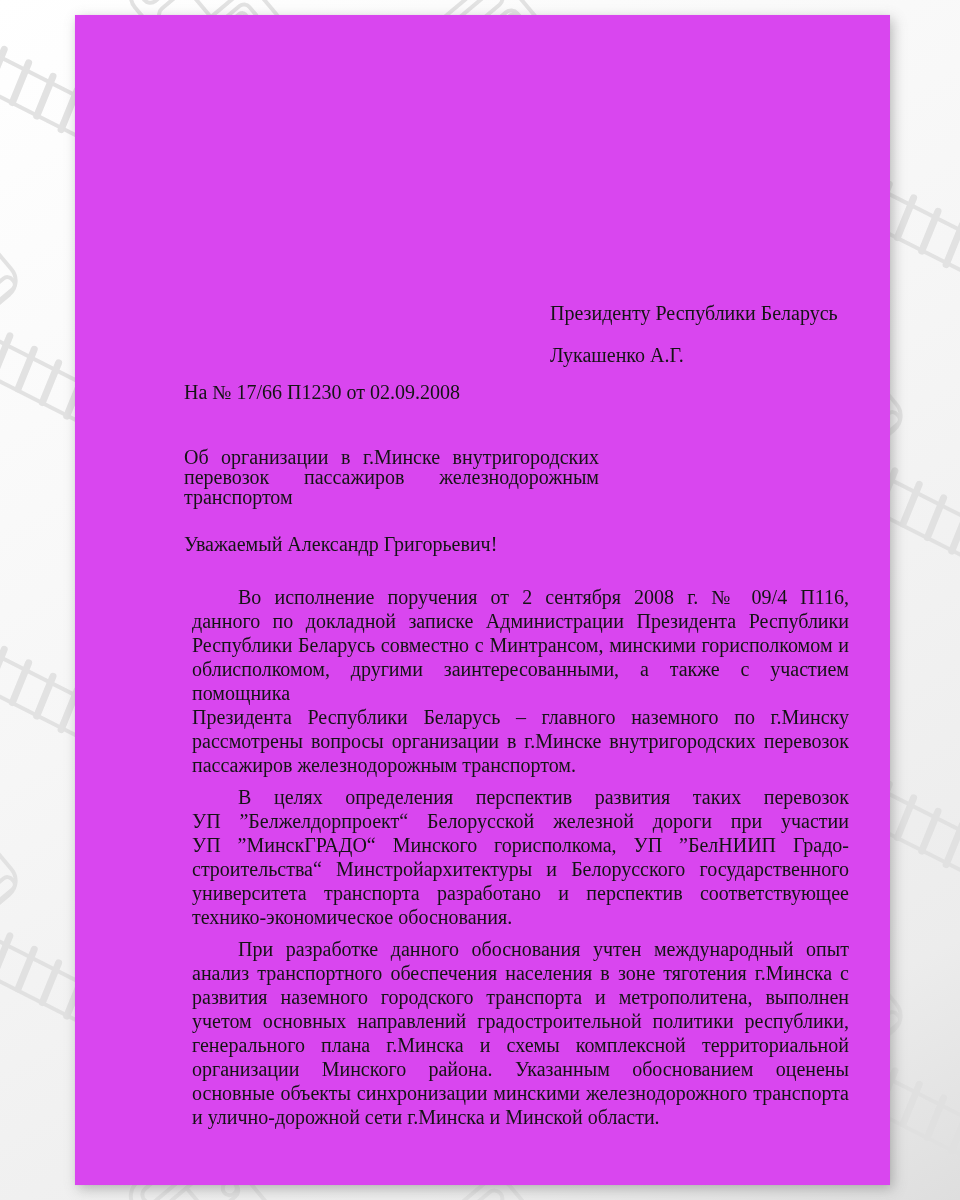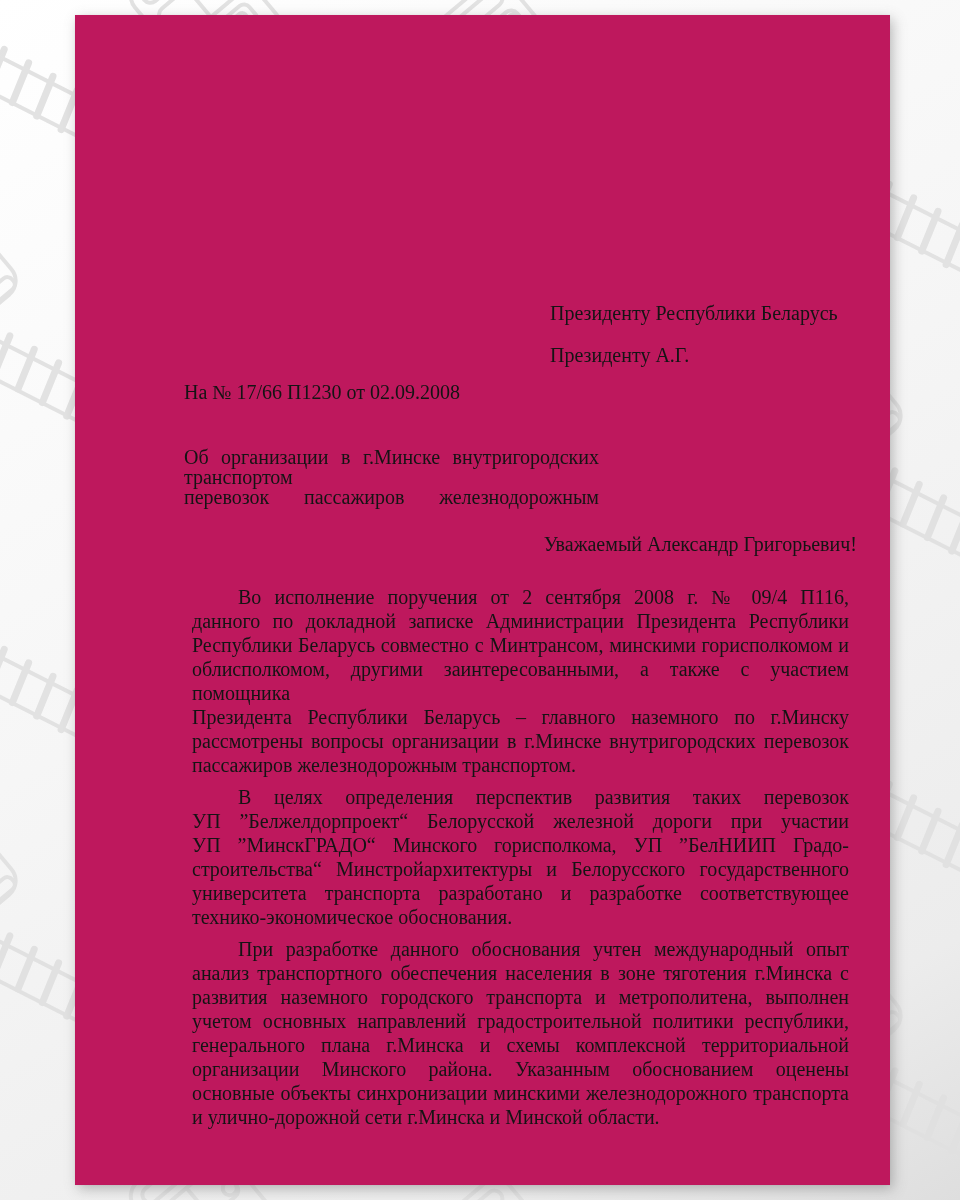--- a/index.html
+++ b/index.html
@@ -19,33 +19,33 @@
     position: absolute; width: 130px; height: 330px;
     transform: rotate(-40deg);
     opacity: 0.9;
   }
   .wm-item svg { width: 100%; height: 100%; }
 
   
   #letter-page {
     position: absolute; left: 75px; top: 15px;
     width: 815px; height: 1170px;
-    background: #be185d;
+    background: #d946ef;
     box-shadow: 3px 4px 12px rgba(110,110,110,0.45), 0 0 1px rgba(0,0,0,0.10);
     z-index: 1;
     color: #141414;
     font-size: 20px;
   }
 
   .abs { position: absolute; }
 
   #addressee-block { left: 475px; top: 277px; width: 330px; line-height: 42px; }
   #reference-line  { left: 109px; top: 365px; width: 673px; line-height: 24px; }
   #subject-block   { left: 109px; top: 432px; width: 415px; line-height: 20px; }
-  #salutation      { left: 109px; top: 517px; width: 673px; line-height: 24px; text-align: right; }
+  #salutation      { left: 109px; top: 517px; width: 673px; line-height: 24px; text-align: left; }
   #letter-body     { left: 109px; top: 562px; width: 673px; line-height: 24px; }
 
   .line { text-align: left; white-space: normal; }
   .line.fill { text-align: justify; text-align-last: justify; }
   .line.first { text-indent: 46px; }
   .para { margin: 8px; }
 </style>
 </head>
 <body>
 
@@ -144,49 +144,49 @@
       </svg></div>
     <div class="wm-item" style="left: 495px; top: 1160px;"><svg viewBox="0 0 130 330">
         <use href="#train-wm"></use>
       </svg></div>
   </div>
 
 <div id="letter-page">
 
   <div id="addressee-block" class="abs">
     <div class="line">Президенту Республики Беларусь</div>
-    <div class="line">Президенту А.Г.</div>
+    <div class="line">Лукашенко А.Г.</div>
   </div>
 
   <div id="reference-line" class="abs">На № 17/66 П1230 от 02.09.2008</div>
 
   <div id="subject-block" class="abs">
       <div class="line fill">Об организации в г.Минске внутригородских</div>
+      <div class="line fill">перевозок пассажиров железнодорожным</div>
       <div class="line last">транспортом</div>
-      <div class="line fill">перевозок пассажиров железнодорожным</div>
     </div>
 
   <div id="salutation" class="abs">Уважаемый Александр Григорьевич!</div>
 
   <div id="letter-body" class="abs">
       <div class="para">
         <div class="line first fill">Во исполнение поручения от 2 сентября 2008 г. № 09/4 П116,</div>
         <div class="line fill">данного по докладной записке Администрации Президента Республики</div>
         <div class="line fill">Республики Беларусь совместно с Минтрансом, минскими горисполкомом и</div>
         <div class="line fill">облисполкомом, другими заинтересованными, а также с участием помощника</div>
         <div class="line fill">Президента Республики Беларусь – главного наземного по г.Минску</div>
         <div class="line fill">рассмотрены вопросы организации в г.Минске внутригородских перевозок</div>
         <div class="line last">пассажиров железнодорожным транспортом.</div>
       </div>
       <div class="para">
         <div class="line first fill">В целях определения перспектив развития таких перевозок</div>
         <div class="line fill">УП ”Белжелдорпроект“ Белорусской железной дороги при участии</div>
         <div class="line fill">УП ”МинскГРАДО“ Минского горисполкома, УП ”БелНИИП Градо-</div>
         <div class="line fill">строительства“ Минстройархитектуры и Белорусского государственного</div>
-        <div class="line fill">университета транспорта разработано и разработке соответствующее</div>
+        <div class="line fill">университета транспорта разработано и перспектив соответствующее</div>
         <div class="line last">технико-экономическое обоснования.</div>
       </div>
       <div class="para">
         <div class="line first fill">При разработке данного обоснования учтен международный опыт</div>
         <div class="line fill">анализ транспортного обеспечения населения в зоне тяготения г.Минска с</div>
         <div class="line fill">развития наземного городского транспорта и метрополитена, выполнен</div>
         <div class="line fill">учетом основных направлений градостроительной политики республики,</div>
         <div class="line fill">генерального плана г.Минска и схемы комплексной территориальной</div>
         <div class="line fill">организации Минского района. Указанным обоснованием оценены</div>
         <div class="line fill">основные объекты синхронизации минскими железнодорожного транспорта</div>

